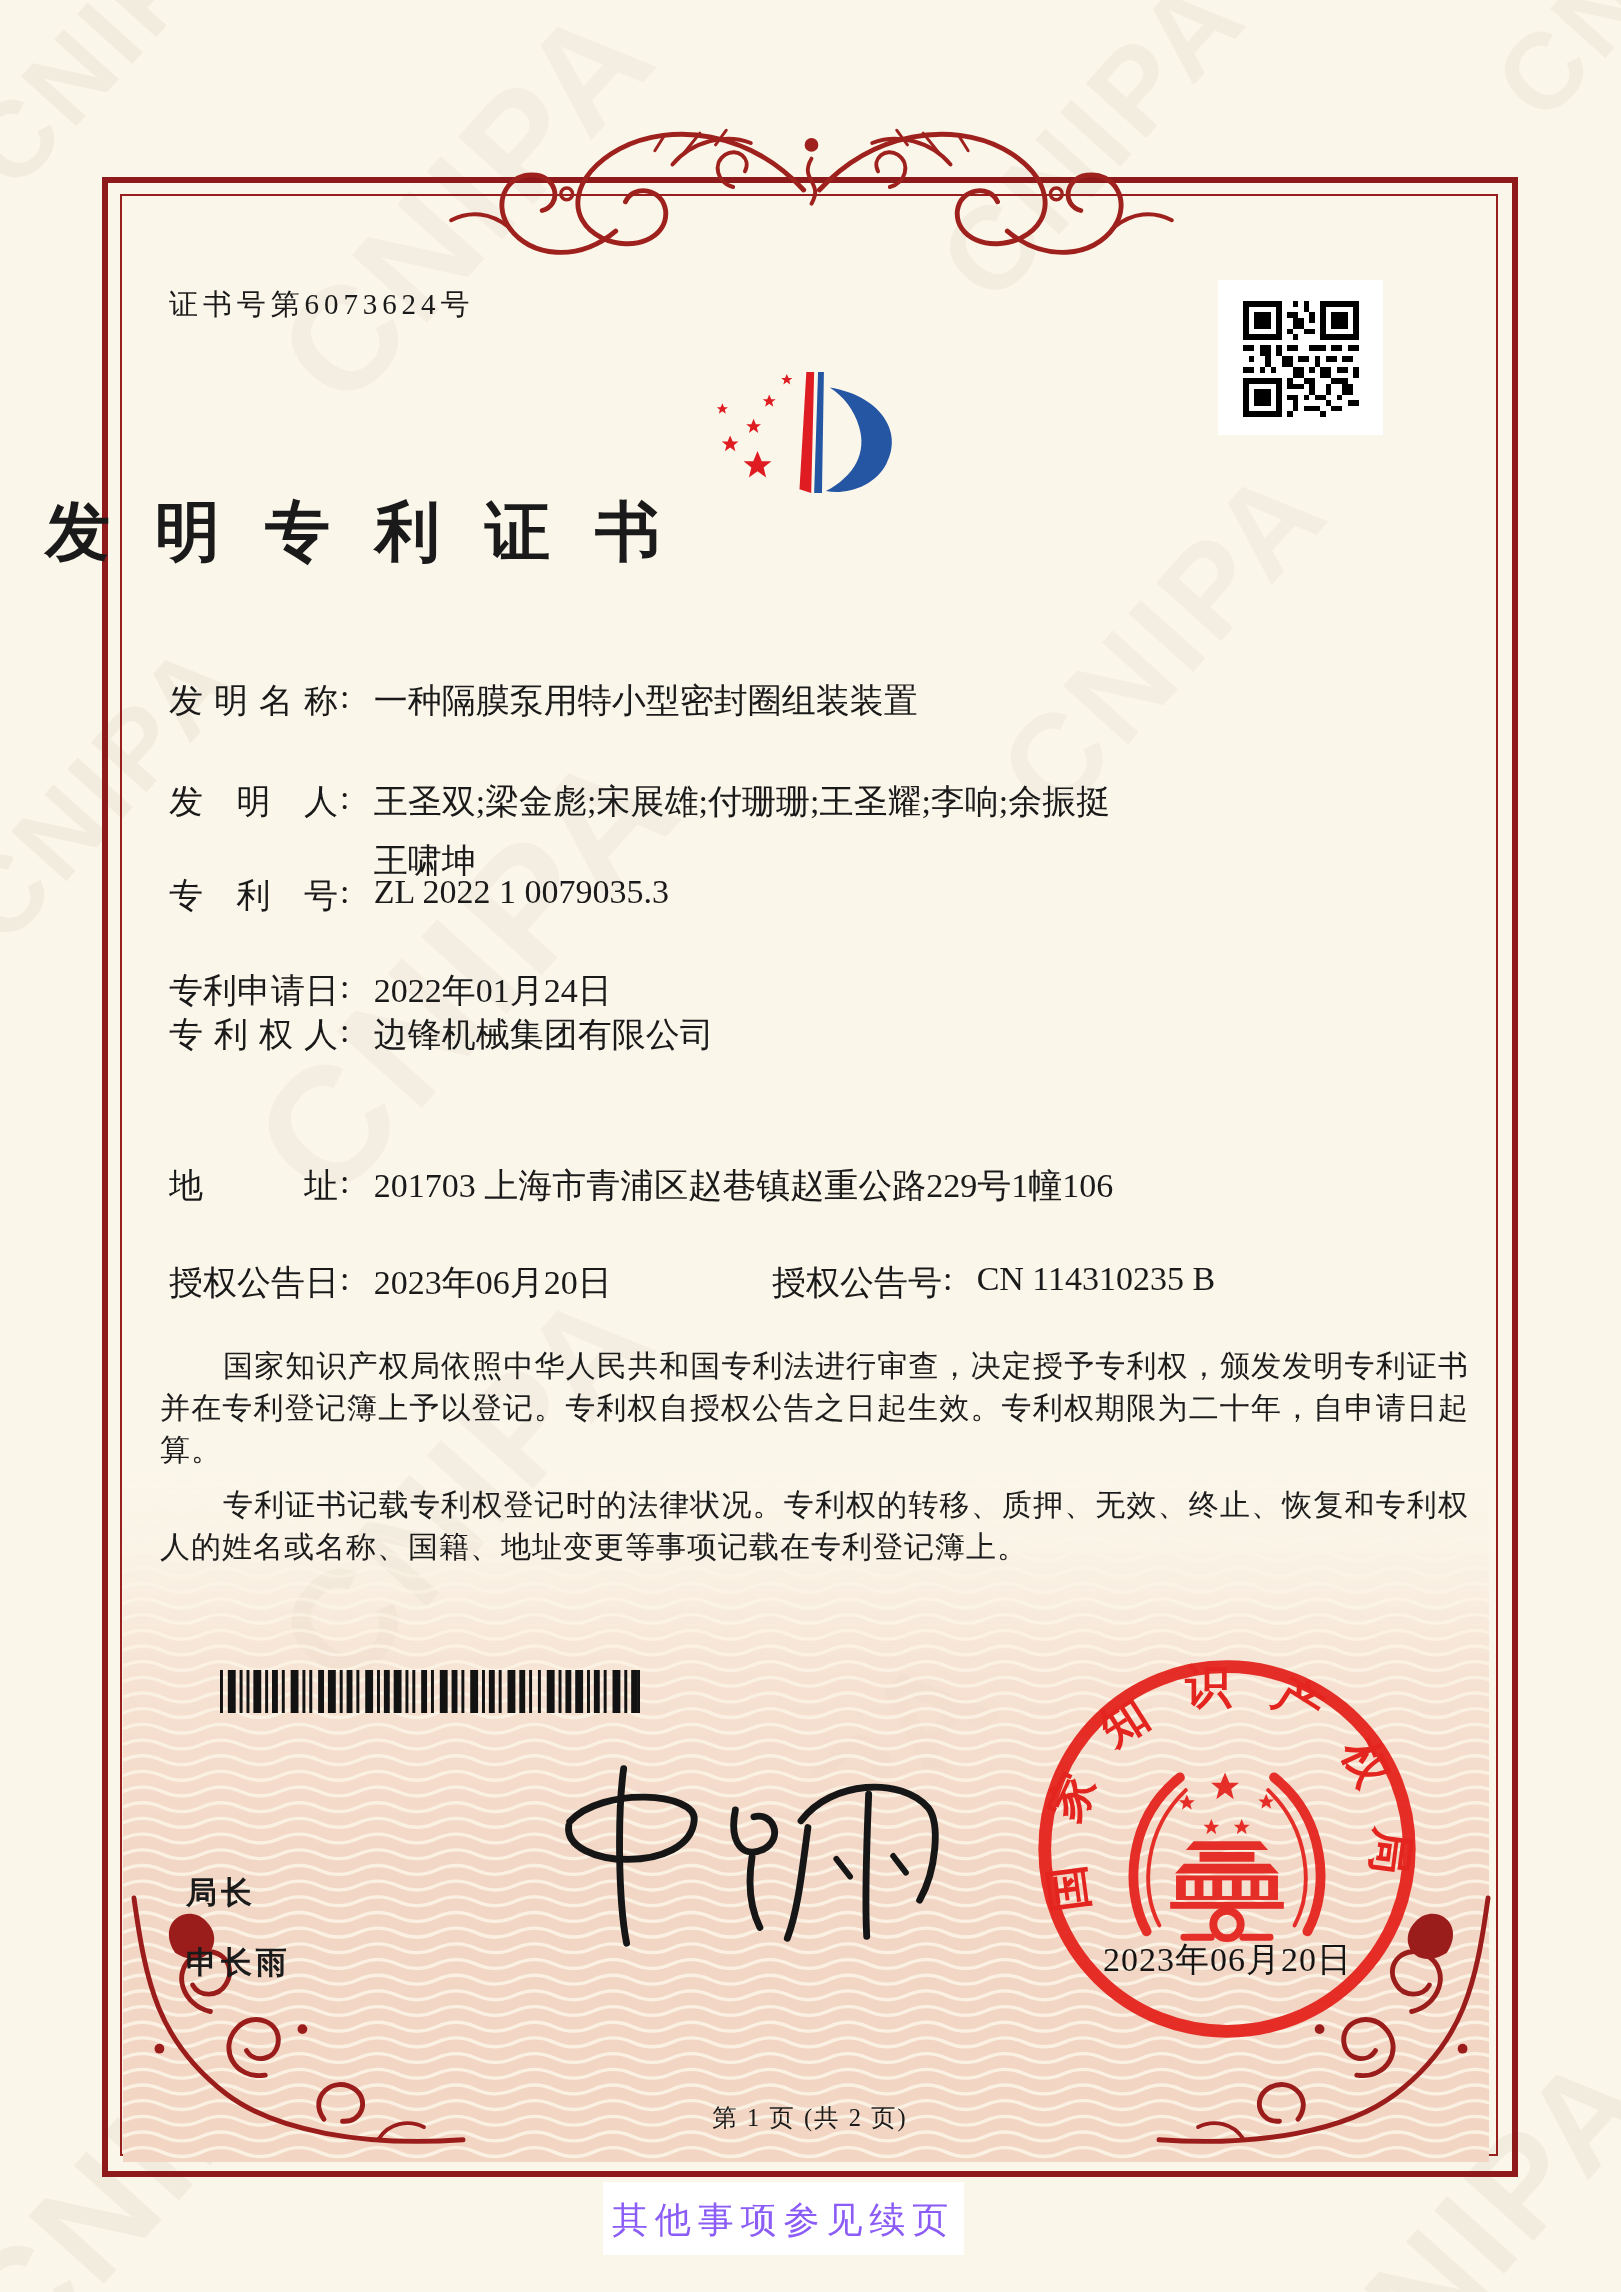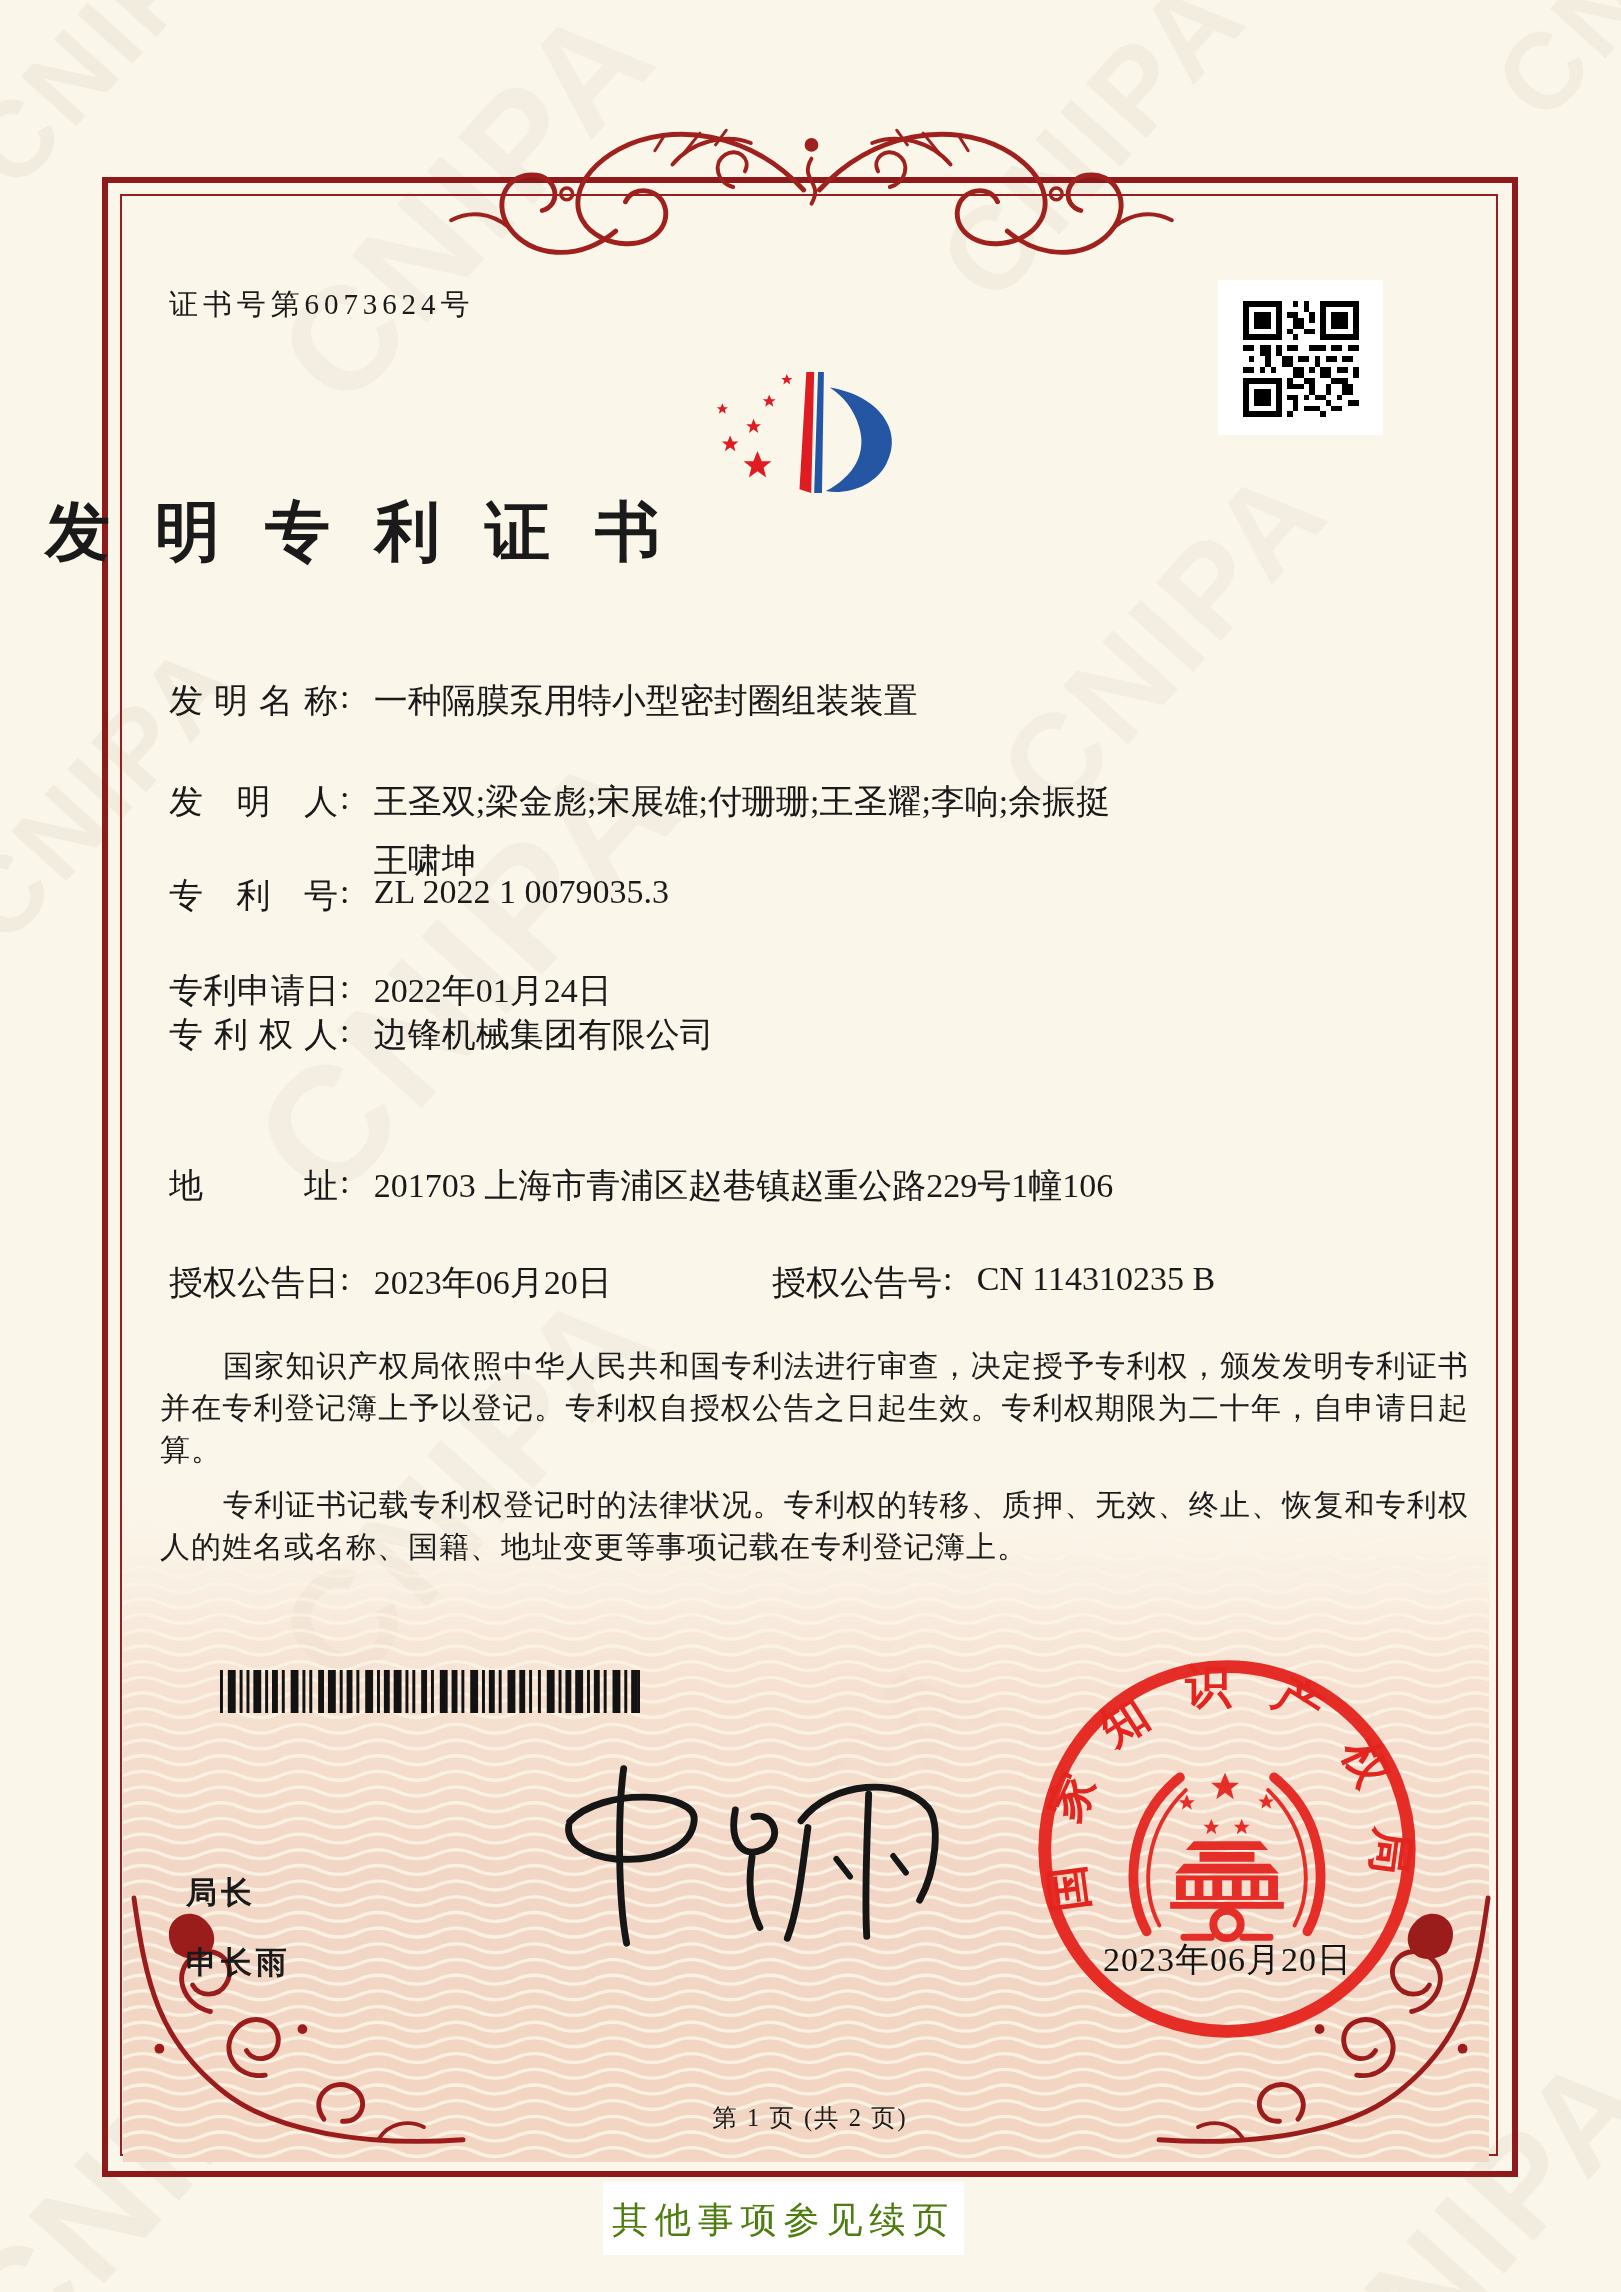--- a/index.html
+++ b/index.html
@@ -56,21 +56,21 @@
     font-family:Liberation Serif, serif;letter-spacing:3.9px;}
   .official-name{position:absolute;left:186px;top:1942px;font-size:31px;font-weight:bold;
     font-family:"Liberation Sans","DejaVu Sans",sans-serif;letter-spacing:3.9px;}
   .signature{position:absolute;left:508px;top:1751px;width:443px;height:208px;}
   .seal{position:absolute;left:1031px;top:1653px;width:392px;height:392px;}
   .seal-date{position:absolute;left:1061px;top:1937px;width:333px;text-align:center;
     font-size:34px;color:#141414;letter-spacing:1px;}
   
   .page-num{position:absolute;left:124px;top:2101px;width:1372px;text-align:center;font-size:24.5px;letter-spacing:2px;}
   .cont-band{position:absolute;left:603px;top:2182px;width:361px;height:73px;background:#ffffff;}
-  .cont-note{position:absolute;left:0;top:13.7px;width:100%;text-align:center;font-size:36px;letter-spacing:6.9px;color:#4d7c0f;}
+  .cont-note{position:absolute;left:0;top:13.7px;width:100%;text-align:center;font-size:36px;letter-spacing:6.9px;color:#8b5cf6;}
   
   .orn-top{position:absolute;left:439px;top:94px;width:745px;height:188px;}
   .orn-bl{position:absolute;left:116px;top:1892px;width:365px;height:286px;}
   .orn-br{position:absolute;left:1141px;top:1892px;width:365px;height:286px;transform:scaleX(-1);}
 </style>
 </head>
 <body>
 
 <div class="page">
 

